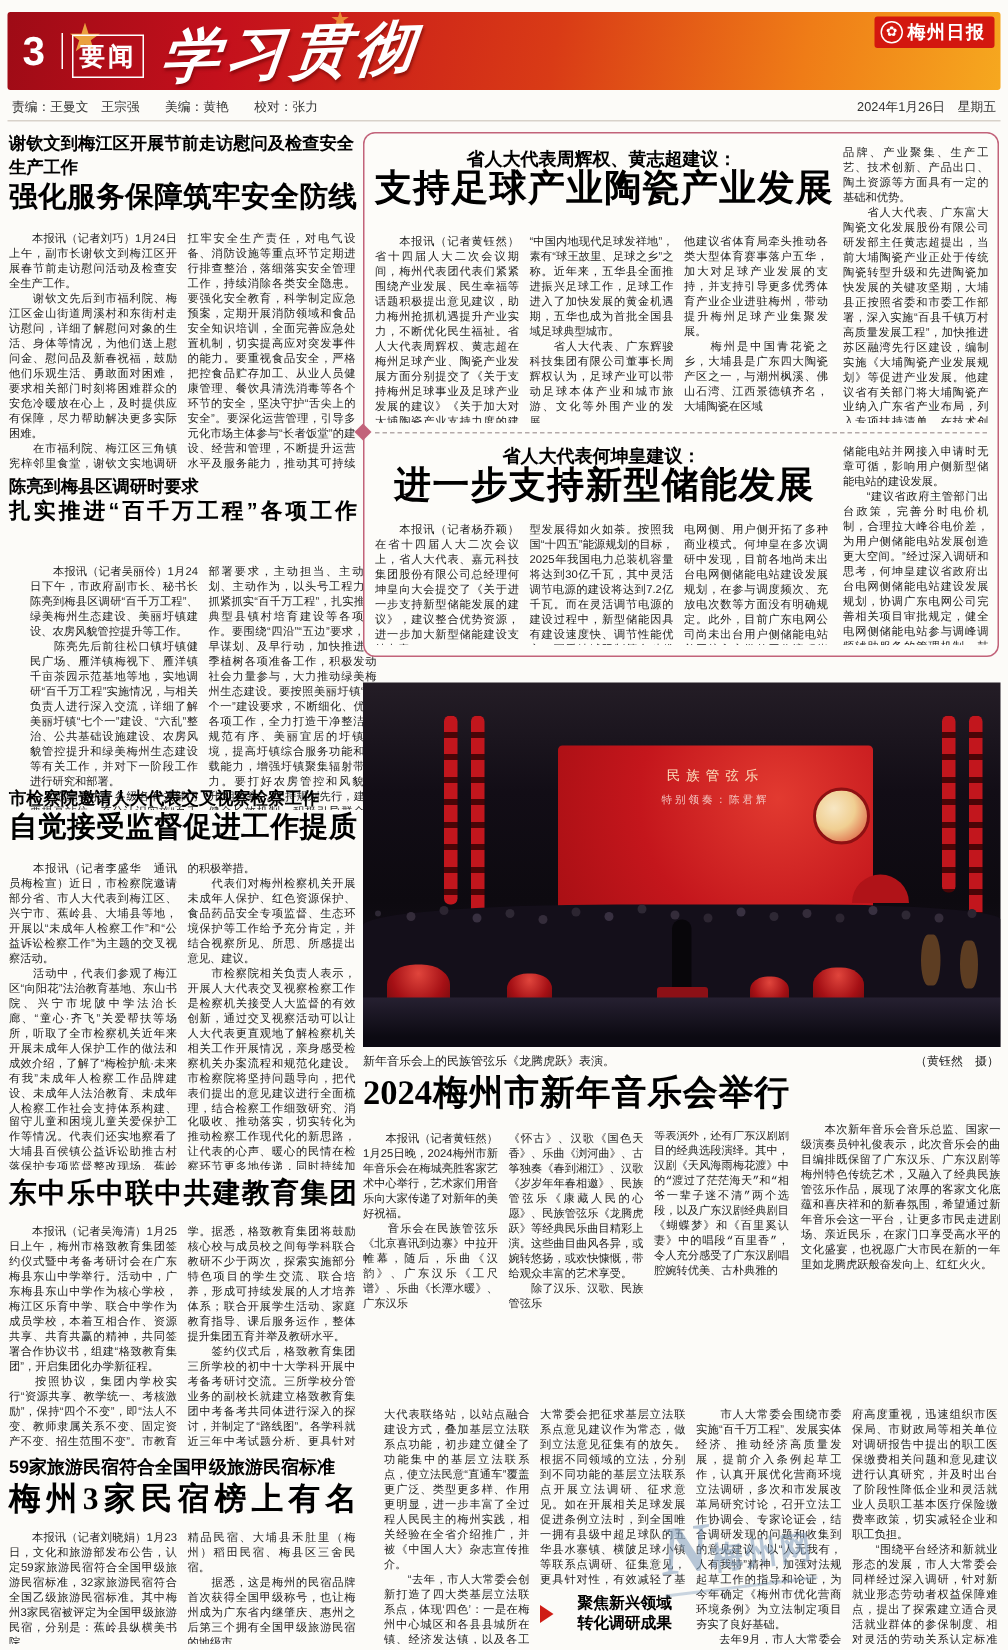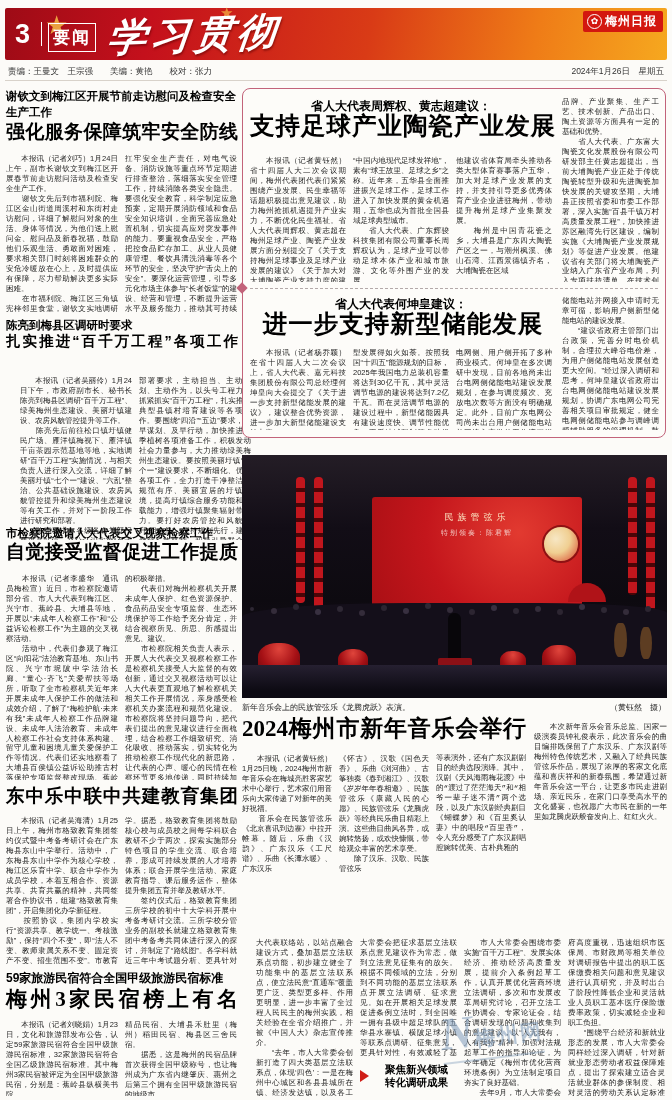--- a/index.html
+++ b/index.html
@@ -204,21 +204,21 @@
   <div class="abs caption-r">（黄钰然　摄）</div>
 
   <div class="abs hl serif" style="left:242px;top:716px;width:284px;font-size:23px;">2024梅州市新年音乐会举行</div>
   <div class="abs cols" style="left:242px;top:754px;justify-content:flex-end;">
     <div class="col" style="width:90px;height:176px;">　　本报讯（记者黄钰然）1月25日晚，2024梅州市新年音乐会在梅城亮胜客家艺术中心举行，艺术家们用音乐向大家传递了对新年的美好祝福。
 　　音乐会在民族管弦乐《北京喜讯到边寨》中拉开帷幕，随后，乐曲《汉韵》、广东汉乐《工尺谱》、乐曲《长潭水暖》、广东汉乐</div>
     <div class="col" style="width:90px;height:176px;">《怀古》、汉歌《国色天香》、乐曲《浏河曲》、古筝独奏《春到湘江》、汉歌《岁岁年年春相邀》、民族管弦乐《康藏人民的心愿》、民族管弦乐《龙腾虎跃》等经典民乐曲目精彩上演。这些曲目曲风各异，或婉转悠扬，或欢快慷慨，带给观众丰富的艺术享受。
 　　除了汉乐、汉歌、民族管弦乐</div>
     <div class="col" style="width:90px;height:176px;font-family:Liberation Mono, monospace;">等表演外，还有广东汉剧剧目的经典选段演绎。其中，汉剧《天风海雨梅花渡》中的“渡过了茫茫海天”和“相爷一辈子迷不清”两个选段，以及广东汉剧经典剧目《蝴蝶梦》和《百里奚认妻》中的唱段“百里香”，令人充分感受了广东汉剧唱腔婉转优美、古朴典雅的</div>
   </div>
-  <div class="abs col" style="left:534px;top:723px;width:133px;height:210px;font-family:Liberation Mono, monospace;">　　本次新年音乐会音乐总监、国家一级演奏员钟礼俊表示，此次音乐会的曲目编排既保留了广东汉乐、广东汉剧等梅州特色传统艺术，又融入了经典民族管弦乐作品，展现了浓厚的客家文化底蕴和喜庆祥和的新春氛围，希望通过新年音乐会这一平台，让更多市民走进剧场、亲近民乐，在家门口享受高水平的文化盛宴，也祝愿广大市民在新的一年里如龙腾虎跃般奋发向上、红红火火。</div>
+  <div class="abs col" style="left:534px;top:748px;width:133px;height:210px;">　　本次新年音乐会音乐总监、国家一级演奏员钟礼俊表示，此次音乐会的曲目编排既保留了广东汉乐、广东汉剧等梅州特色传统艺术，又融入了经典民族管弦乐作品，展现了浓厚的客家文化底蕴和喜庆祥和的新春氛围，希望通过新年音乐会这一平台，让更多市民走进剧场、亲近民乐，在家门口享受高水平的文化盛宴，也祝愿广大市民在新的一年里如龙腾虎跃般奋发向上、红红火火。</div>
 
   <div class="abs cols" style="left:256px;top:938px;">
     <div class="col" style="width:97px;height:158px;">大代表联络站，以站点融合建设方式，叠加基层立法联系点功能，初步建立健全了功能集中的基层立法联系点，使立法民意“直通车”覆盖更广泛、类型更多样、作用更明显，进一步丰富了全过程人民民主的梅州实践，相关经验在全省介绍推广，并被《中国人大》杂志宣传推介。
 　　“去年，市人大常委会创新打造了四大类基层立法联系点，体现‘四色’：一是在梅州中心城区和各县县城所在镇、经济发达镇，以及各工业园区打造以改善营商环境为重点，服务基层治理、城乡建设与管理等立法工作的‘金色’联系点；二是在美丽乡村建设成果突出、生态环境优美的乡镇村</div>
     <div style="width:97px;">
       <div class="col" style="width:97px;height:120px;">大常委会把征求基层立法联系点意见建议作为常态，做到立法意见征集有的放矢。根据不同领域的立法，分别到不同功能的基层立法联系点开展立法调研、征求意见。如在开展相关足球发展促进条例立法时，到全国唯一拥有县级中超足球队的五华县水寨镇、横陂足球小镇等联系点调研、征集意见，更具针对性，有效减轻了基层负担。通过站点资金、场地、人员、工作“四融合”，力促立法联络、普法宣传、执法监督等工作实现常态化、制度化。</div>
       <div class="jsubhead">
         <span class="tri"></span>
         <span class="jsub-text"><span>聚焦新兴领域</span><br><span>转化调研成果</span></span>
       </div>

